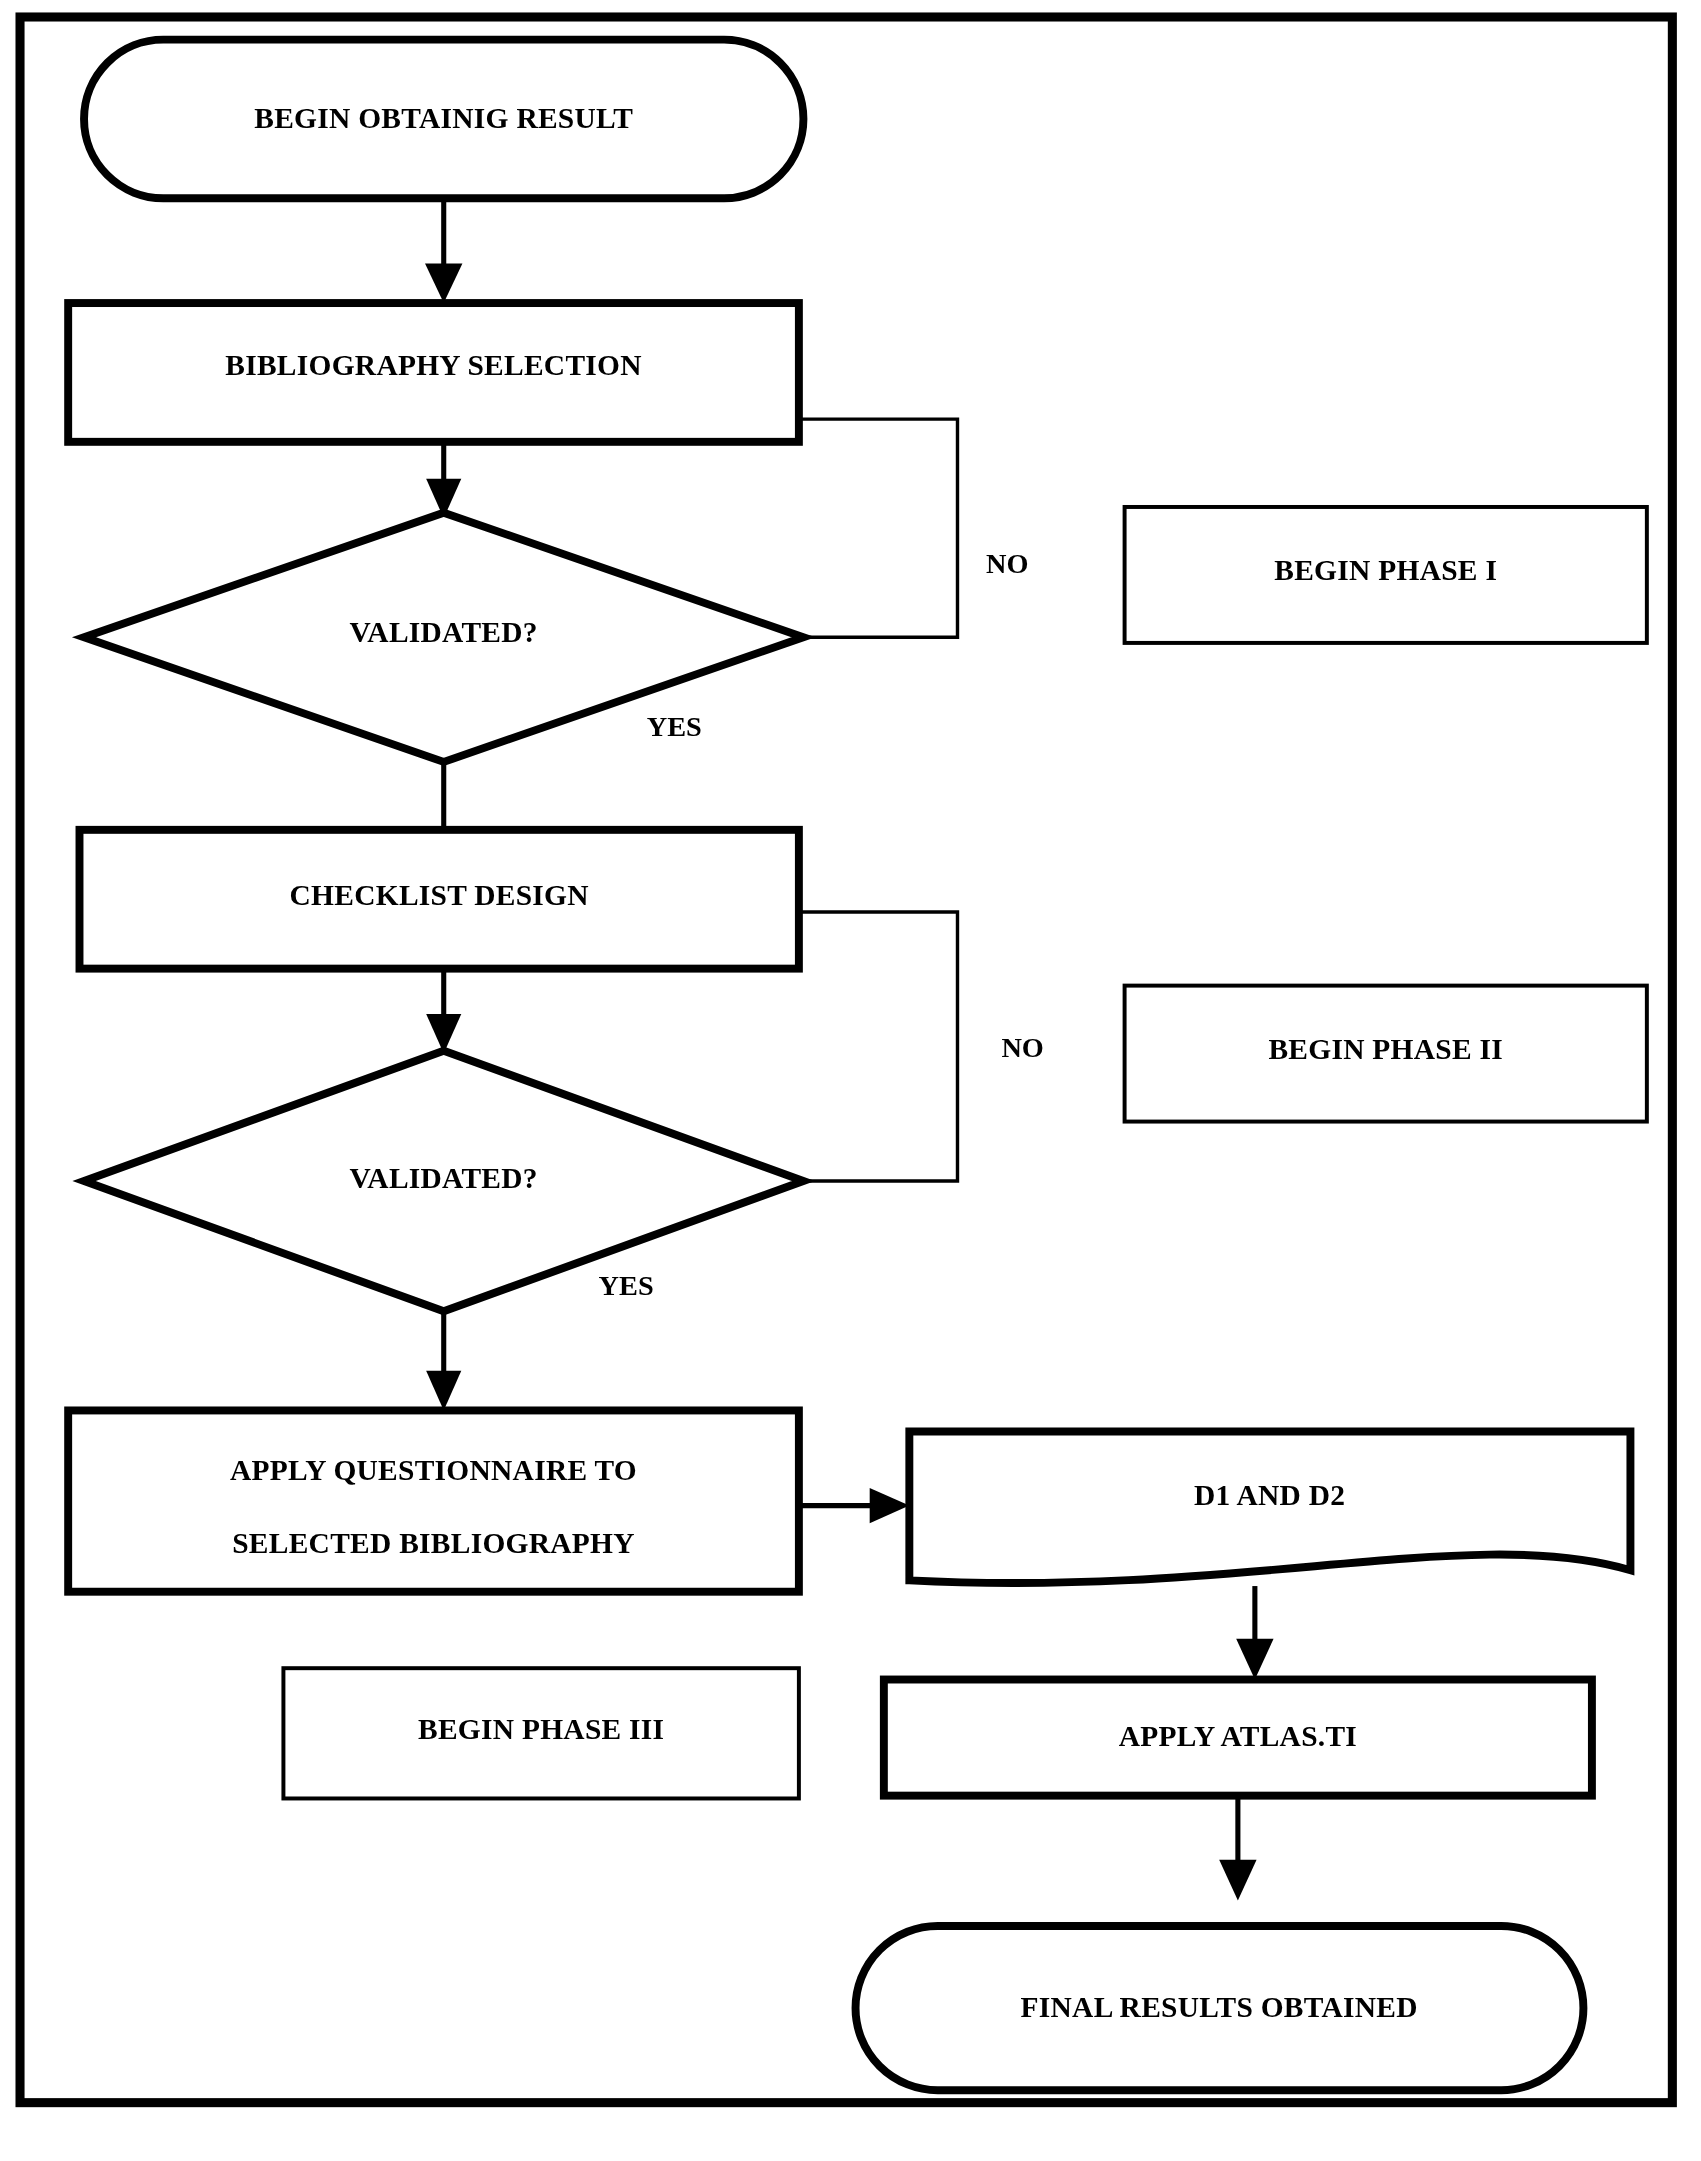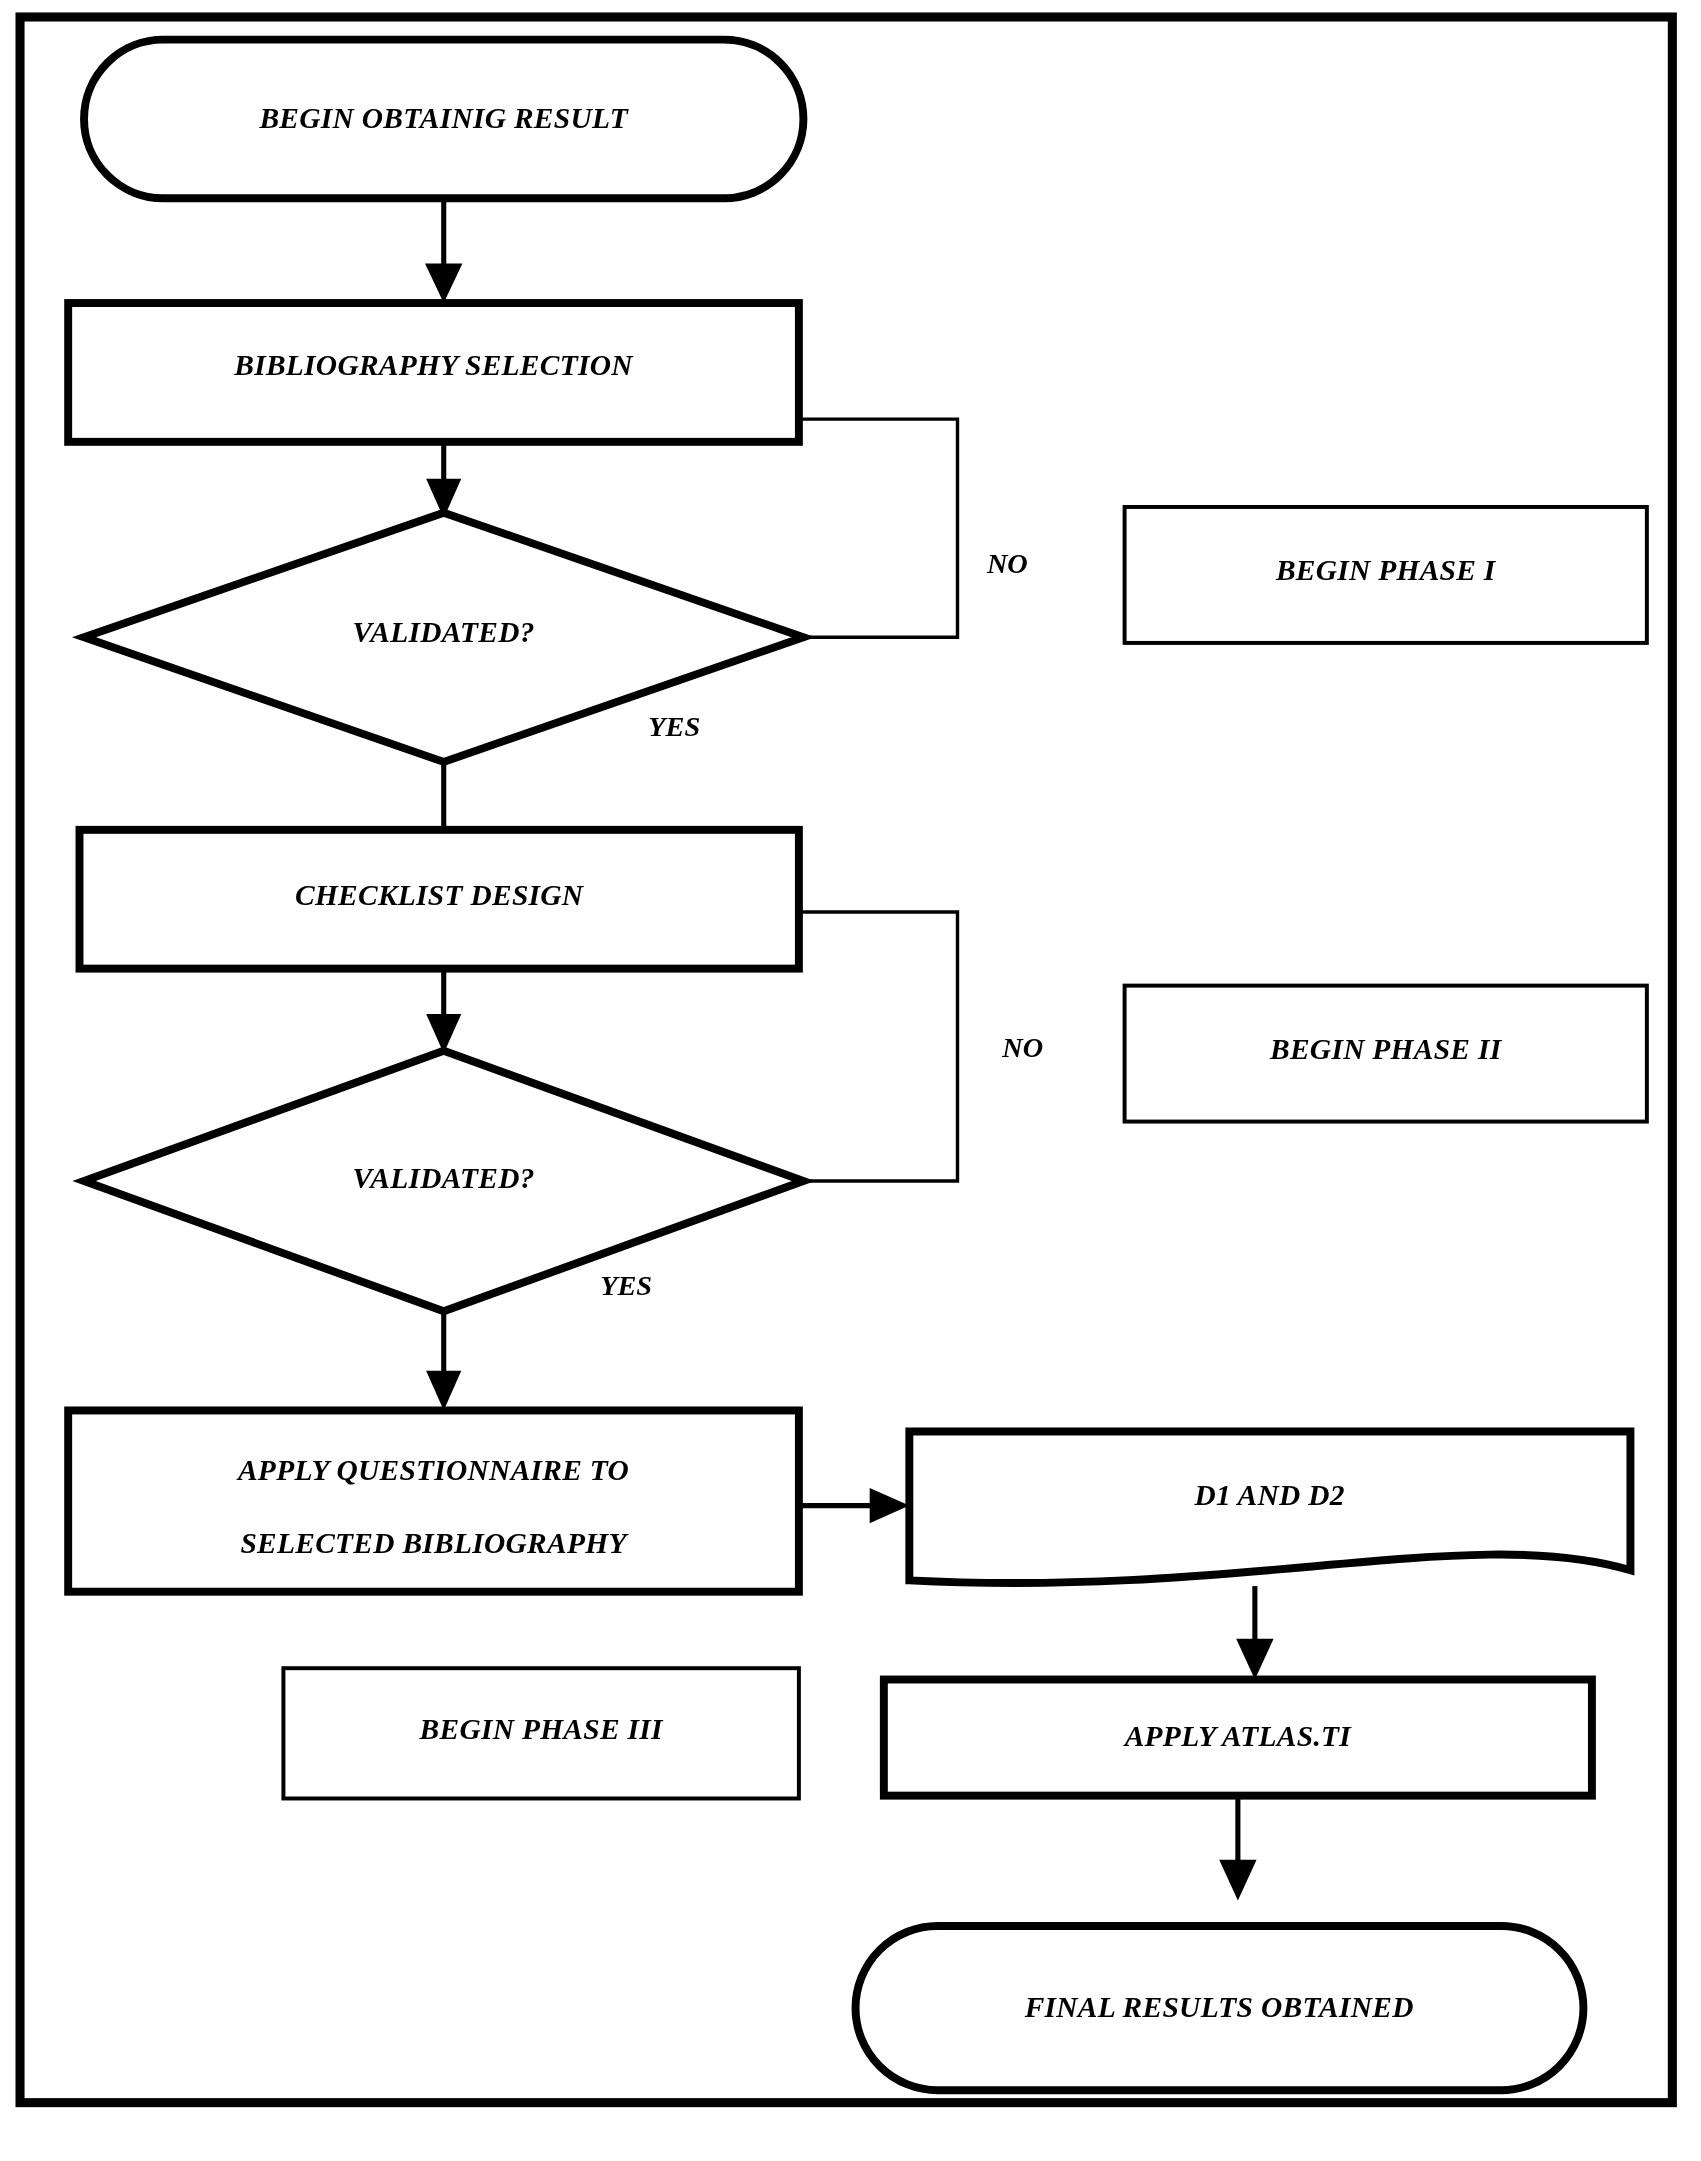--- a/index.html
+++ b/index.html
@@ -10,21 +10,20 @@
   body {
     width: 1702px;
     height: 2161px;
     font-family: "Liberation Serif", "DejaVu Serif", serif;
     overflow: hidden;
   }
   #flow-root {
     position: relative;
     width: 1702px;
     height: 2161px;
-    font-style: italic;
   }
   svg#flow-svg {
     display: block;
     width: 1702px;
     height: 2161px;
   }
   .node-label {
     font-family: "Liberation Serif", "DejaVu Serif", serif;
     font-weight: 700;
     font-size: 52px;

